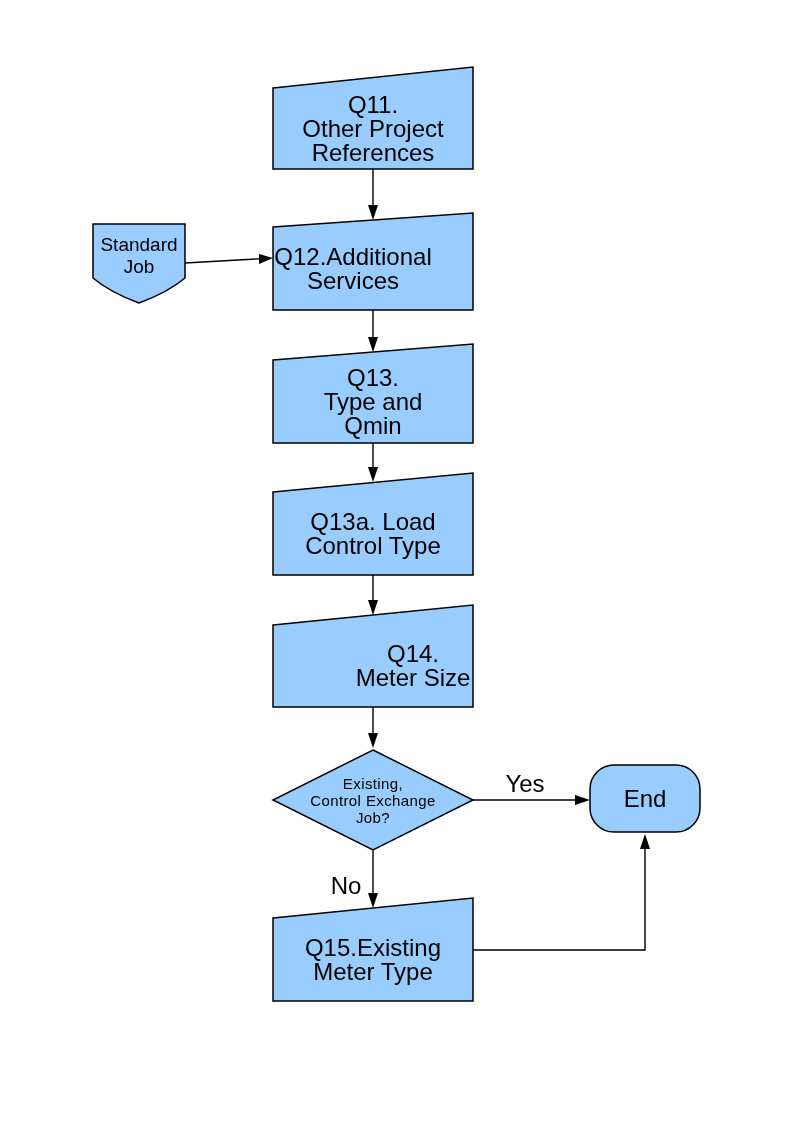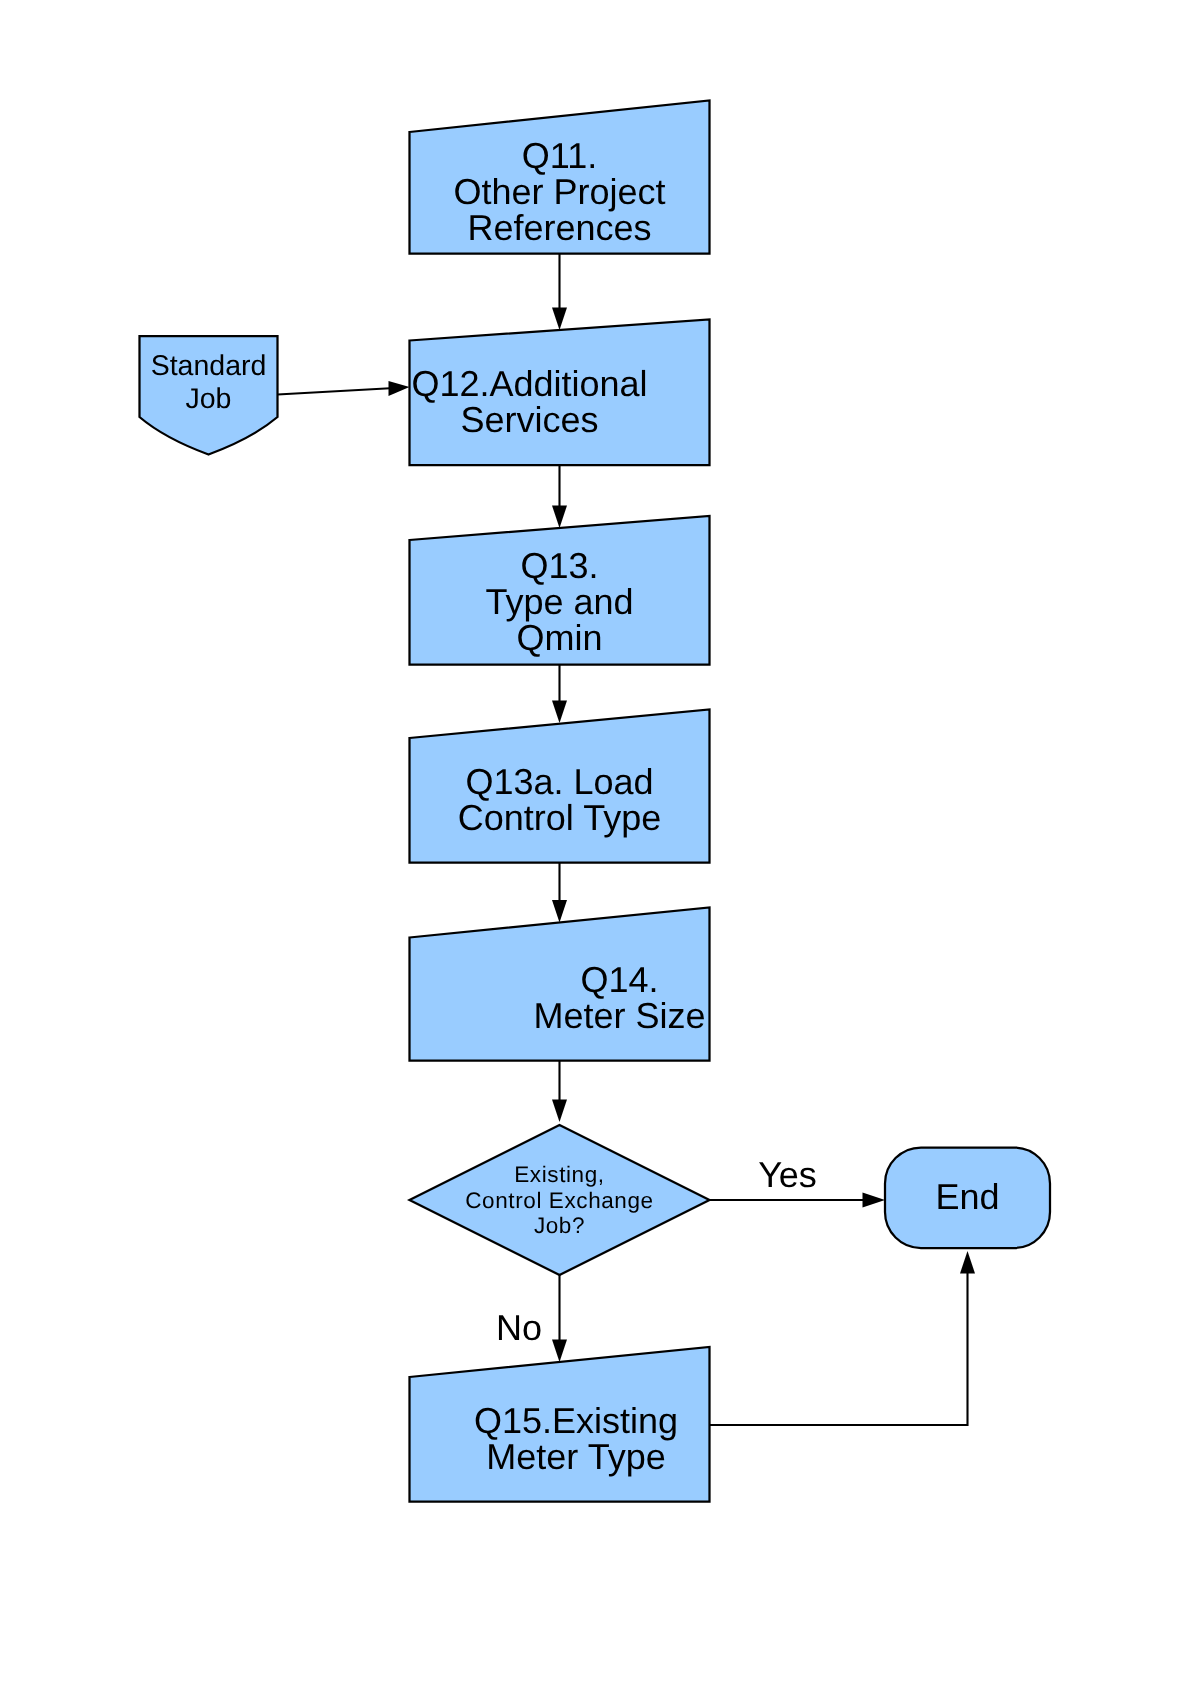--- a/index.html
+++ b/index.html
@@ -144,21 +144,21 @@
   <div class="node-label decision-label" style="left:283px; top:770px; width:180px; height:60px;">
     <span>Existing,</span>
     <span>Control Exchange</span>
     <span>Job?</span>
   </div>
 
   <div class="node-label" style="left:590px; top:765px; width:110px; height:67px;">
     <span>End</span>
   </div>
 
-  <div class="node-label" style="left:284px; top:918px; width:200px; height:83px;">
+  <div class="node-label" style="left:273px; top:918px; width:200px; height:83px;">
     <span>Q15.Existing</span>
     <span>Meter Type</span>
   </div>
 
   <div class="edge-label" style="left:495px; top:772px; width:60px; height:24px;">Yes</div>
 
   <div class="edge-label" style="left:320px; top:874px; width:52px; height:24px;">No</div>
 
 </div>
 

